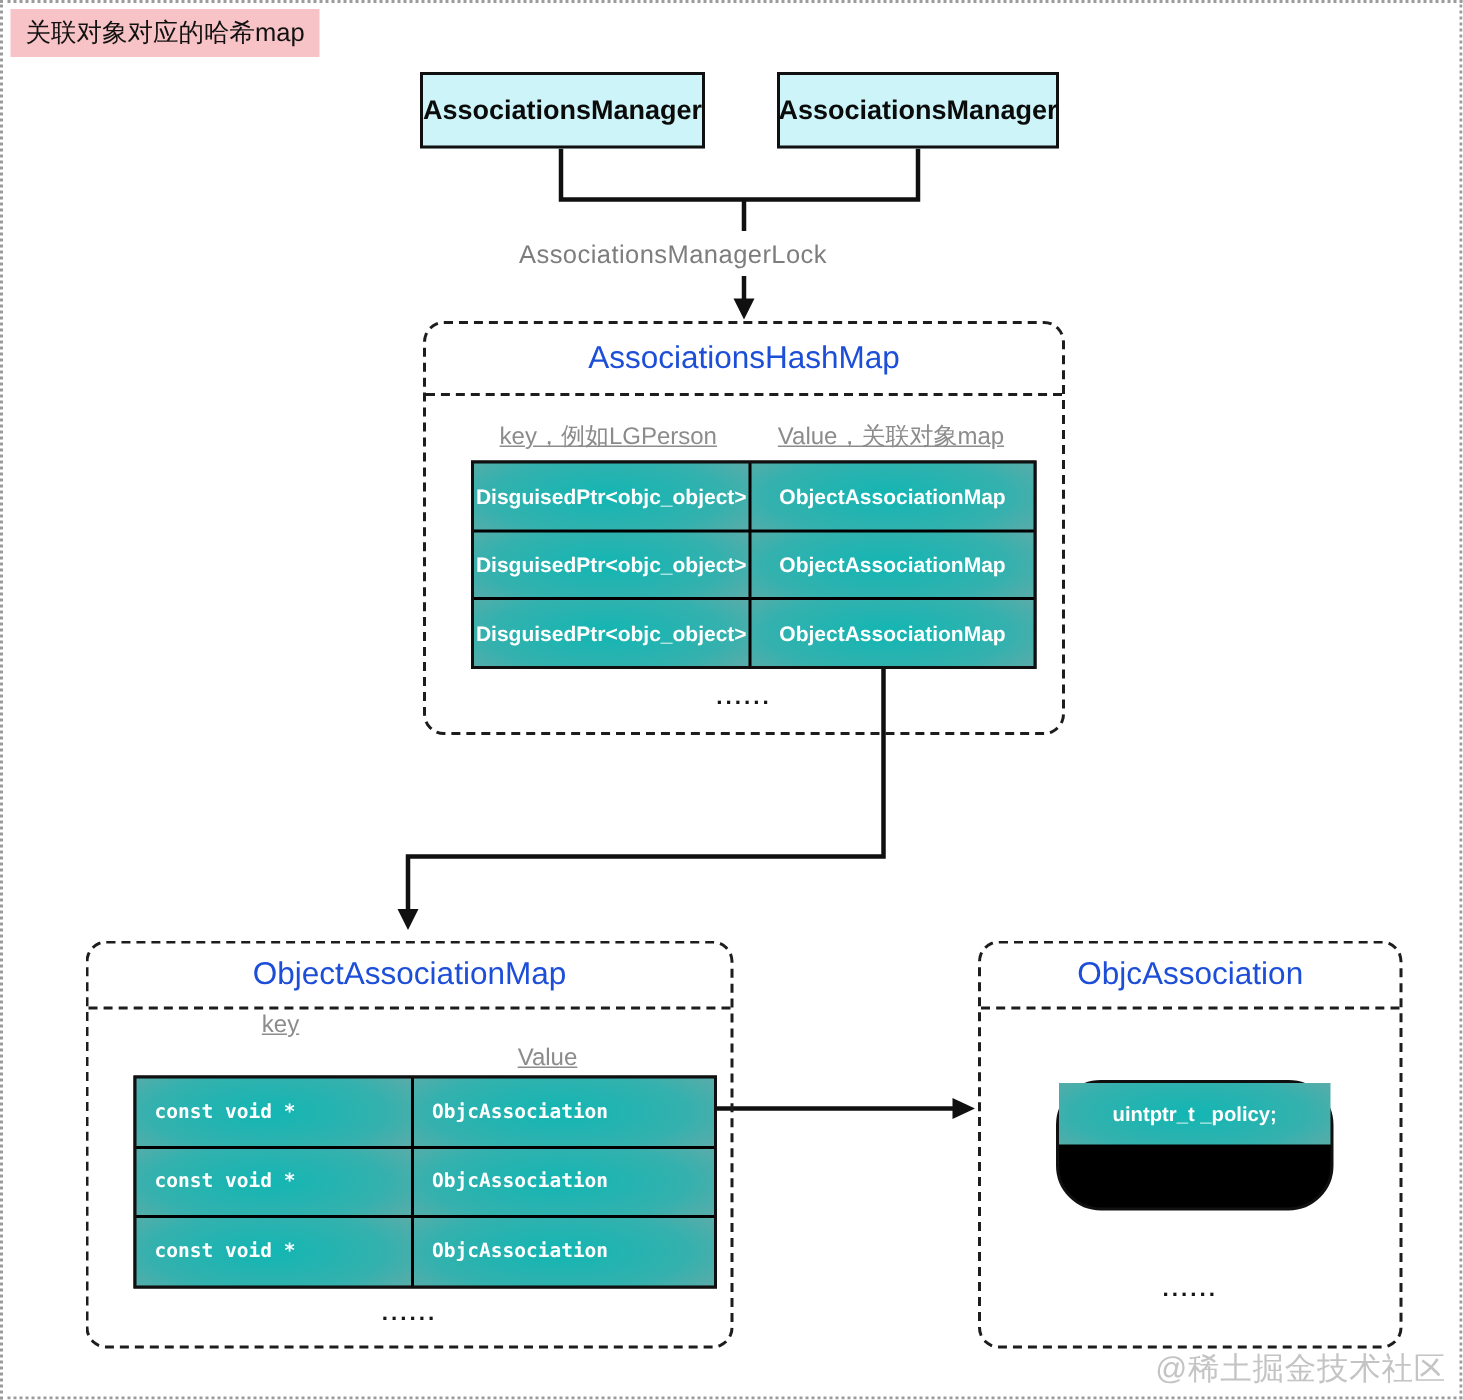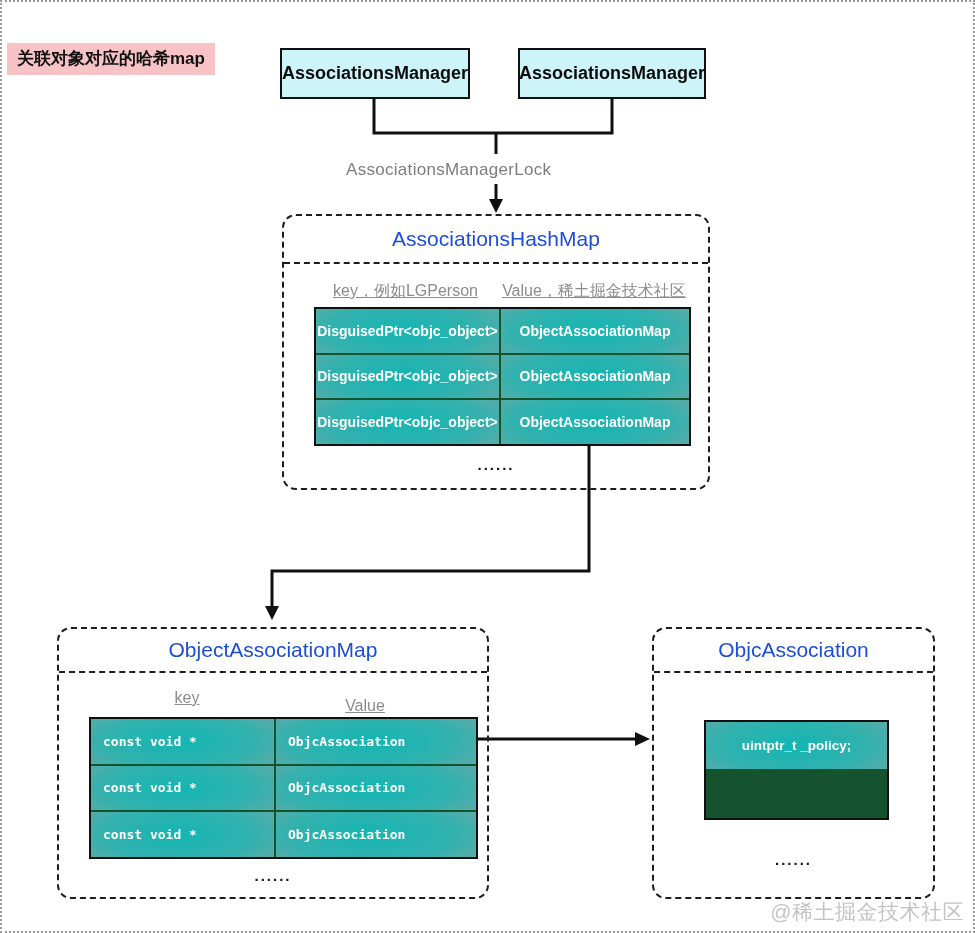--- a/index.html
+++ b/index.html
@@ -21,24 +21,23 @@
     width: 975px; height: 933px;
     pointer-events: none;
   }
 
   .title-tag {
     position: absolute;
     left: 5px; top: 4px;
     background: #f8c3c7;
     color: #111;
     font-size: 17px;
-    font-weight: 700;
+    font-weight: 400;
     padding: 4px 10px 5px 10px;
     white-space: nowrap;
-    margin-top: 37px;
   }
 
   .manager-box {
     position: absolute;
     top: 46px;
     height: 51px;
     background: #cdf4f8;
     border: 2px solid #101010;
     display: flex;
     align-items: center;
@@ -89,40 +88,41 @@
     color: #8c8c8c;
     font-size: 16px;
     white-space: nowrap;
     text-decoration: underline;
   }
 
   .grid-table {
     position: absolute;
     display: grid;
     border: 2px solid #101010;
-    background: #14532d;
+    background: #000000;
     grid-gap: 2px;
   }
   .hm-table {
     left: 30px; top: 91px;
     width: 377px; height: 139px;
     grid-template-columns: 183px 1fr;
     grid-template-rows: repeat(3, 1fr);
   }
   .oam-table {
     left: 30px; top: 88px;
     width: 389px; height: 142px;
     grid-template-columns: 183px 1fr;
     grid-template-rows: repeat(3, 1fr);
   }
   .oa-fields {
     left: 50px; top: 91px;
-    width: 185px; height: 100px;
+    width: 185px; height: 87px;
     grid-template-columns: 1fr;
     grid-template-rows: repeat(2, 1fr);
+    border-radius: 30px;
   }
 
   .cell {
     background:
       radial-gradient(ellipse 95% 130% at 48% 50%, #12b6b3 0%, #34b1ae 45%, #93a4a1 100%);
     color: #ffffff;
     display: flex;
     align-items: center;
     justify-content: center;
     font-size: 14px;
@@ -181,35 +181,35 @@
   <div class="title-tag">关联对象对应的哈希map</div>
 
   <div class="manager-box manager-left">AssociationsManager</div>
   <div class="manager-box manager-right">AssociationsManager</div>
 
   <div class="lock-label">AssociationsManagerLock</div>
 
   <div class="dashed-box hashmap-box">
     <div class="box-title">AssociationsHashMap</div>
     <div class="col-header" style="left:30px; top:65px; width:183px;">key，例如LGPerson</div>
-    <div class="col-header" style="left:213px; top:65px; width:194px;">Value，稀土掘金技术社区</div>
+    <div class="col-header" style="left:213px; top:65px; width:194px;">Value，关联对象map</div>
     <div class="grid-table hm-table">
       <div class="cell">DisguisedPtr&lt;objc_object&gt;</div>
       <div class="cell">ObjectAssociationMap</div>
       <div class="cell">DisguisedPtr&lt;objc_object&gt;</div>
       <div class="cell">ObjectAssociationMap</div>
       <div class="cell">DisguisedPtr&lt;objc_object&gt;</div>
       <div class="cell">ObjectAssociationMap</div>
     </div>
     <div class="ellipsis" style="top:240px;">......</div>
   </div>
 
   <div class="dashed-box oam-box">
     <div class="box-title">ObjectAssociationMap</div>
-    <div class="col-header" style="left:30px; top:60px; width:196px;">key</div>
+    <div class="col-header" style="left:30px; top:46px; width:196px;">key</div>
     <div class="col-header" style="left:216px; top:68px; width:180px;">Value</div>
     <div class="grid-table oam-table">
       <div class="cell mono">const void *</div>
       <div class="cell mono">ObjcAssociation</div>
       <div class="cell mono">const void *</div>
       <div class="cell mono">ObjcAssociation</div>
       <div class="cell mono">const void *</div>
       <div class="cell mono">ObjcAssociation</div>
     </div>
     <div class="ellipsis" style="top:238px;">......</div>

